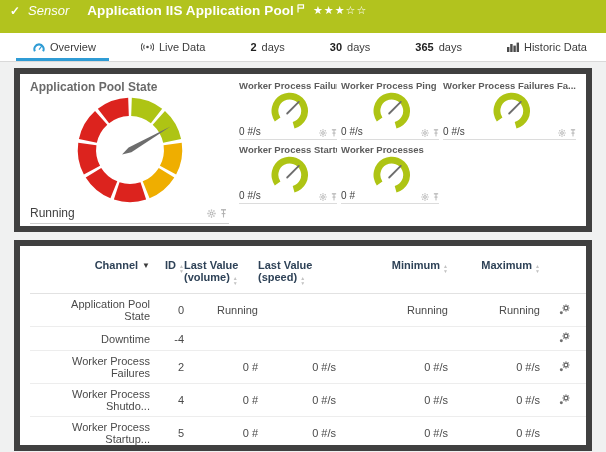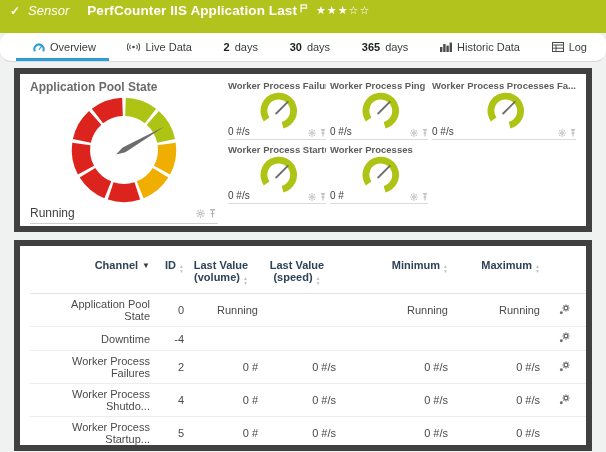--- a/index.html
+++ b/index.html
@@ -18,21 +18,21 @@
   .check-glyph { font-weight:bold; font-size:12px; margin-right:8px; }
   .sensor-kind { font-style:italic; font-size:13px; margin-right:18px; }
   .sensor-title { font-weight:bold; font-size:13.5px; letter-spacing:.1px; }
   .flag-icon { margin:-6px 2px 0 3px; }
   .stars { font-size:11px; letter-spacing:1px; margin-left:6px; white-space:nowrap; }
   .sensor-status { font-size:10px; font-weight:bold; margin:-1px 0 0 20px; }
   
   .tabbar {
     height:29px; background:#fff; border-bottom:1px solid #d9d9d9;
     display:flex; justify-content:space-between; align-items:stretch;
-    padding:0 16px 0 30px; font-size:11px; color:#3c3c3c;border-radius:11px;
+    padding:0 16px 0 30px; font-size:11px; color:#3c3c3c;
   }
   .tab { display:flex; align-items:center; gap:5px; position:relative; padding:0 3px; cursor:pointer; white-space:nowrap; }
   .tab .num { font-weight:bold; color:#222; }
   .tab.active::after { content:""; position:absolute; left:-14px; right:-10px; bottom:0; height:3px; background:var(--accent-blue,#2f9cd5); }
   .tab .ticon { display:flex; color:#4a4a4a; }
   .tab.active .ticon { color:var(--accent-blue,#2f9cd5); }
   
   .content { padding:6px 14px 0; }
   .panel { background:#fff; border:6px solid #404040; }
   
@@ -56,37 +56,37 @@
   .small-gauge-svg { position:absolute; left:50%; top:9px; transform:translateX(-46%); }
   .st-footer {
     position:absolute; left:0; right:0; bottom:0;
     display:flex; justify-content:space-between; align-items:flex-end;
     border-bottom:1px solid #dcdcdc; padding-bottom:2px;
     font-size:10px; color:#414141;
   }
   
   .table-panel { margin-top:8px; height:211px; padding:0 10px; overflow:hidden; }
   table { width:100%; border-collapse:collapse; font-size:11px; table-layout:fixed; }
-  th { padding:13px 0 8px; color:#2e4257; font-weight:bold; text-align:center; vertical-align:top; border-bottom:1px solid #e2e2e2; line-height:12px; }
+  th { padding:13px 0 8px; color:#2e4257; font-weight:bold; text-align:left; vertical-align:top; border-bottom:1px solid #e2e2e2; line-height:12px; }
   th.num, td.num { text-align:right;margin-top:20px; }
   th.channel, td.channel { padding-left:14px; text-align:right; }
   td { padding:4px 0; border-bottom:1px solid #ededed; color:#4a4a4a; height:22px; }
   td.gear-cell { text-align:center; }
   .sort { display:inline-flex; flex-direction:column; font-size:5px; line-height:4.5px; color:#c3c3c3; margin-left:3px; vertical-align:1px; font-style:normal; }
   .caret { font-size:8px; color:#3b3b3b; margin-left:4px; vertical-align:1px; }
   .icon-btn { cursor:pointer; display:inline-flex; }
 </style>
 </head>
 <body>
 
 <div class="sensor-header">
   <div class="sh-line1">
     <span class="check-glyph">✓</span>
     <span class="sensor-kind">Sensor</span>
-    <span class="sensor-title">PerfCounter IIS Application Last</span>
+    <span class="sensor-title">Application IIS Application Pool</span>
     <span class="flag-icon">
       <svg width="8" height="9" viewBox="0 0 8 9">
           <path d="M1 .5v8 M1 .8h5.5v3.4H1" fill="none" stroke="#fff" stroke-width="1.2"></path>
         </svg>
     </span>
     <span class="stars"><span>★★★</span><span>☆☆</span></span>
   </div>
 </div>
 
 <div class="tabbar">
@@ -128,33 +128,20 @@
   <div class="tab">
     <span class="ticon">
       <svg width="12" height="10" viewBox="0 0 12 10" fill="currentColor">
           <rect x="0" y="5" width="2.4" height="5"></rect>
           <rect x="3.2" y="2" width="2.4" height="8"></rect>
           <rect x="6.4" y="3.6" width="2.4" height="6.4"></rect>
           <rect x="9.6" y="0.6" width="2.4" height="9.4"></rect>
         </svg>
     </span>
     <span>Historic Data</span>
-  </div>
-  <div class="tab">
-    <span class="ticon">
-      <svg width="12" height="10" viewBox="0 0 12 10">
-          <g fill="none" stroke="currentColor">
-            <rect x="0.5" y="0.5" width="11" height="9"></rect>
-            <line x1="0.5" y1="3" x2="11.5" y2="3"></line>
-            <line x1="4" y1="3" x2="4" y2="9.5"></line>
-            <line x1="0.5" y1="6.2" x2="11.5" y2="6.2"></line>
-          </g>
-        </svg>
-    </span>
-    <span>Log</span>
   </div>
 </div>
 
 <div class="content">
 
   <div class="panel gauges-panel">
     <div class="main-tile">
       <div class="g-title">Application Pool State</div>
       <div class="main-gauge-wrap">
         <svg width="110" height="110" viewBox="0 0 120 120">
@@ -244,21 +231,21 @@
                   <line x1="1" y1="0.8" x2="6" y2="0.8" stroke-width="1.4"></line>
                   <line x1="3.5" y1="0.8" x2="3.5" y2="8.5" stroke-width="1.1"></line>
                   <line x1="1.6" y1="4.6" x2="5.4" y2="4.6" stroke-width="1.1"></line>
                 </svg>
               </span>
           </span>
         </div>
       </div>
 
       <div class="small-tile">
-        <div class="st-title">Worker Process Processes Fa...</div>
+        <div class="st-title">Worker Process Failures Fa...</div>
         <svg class="small-gauge-svg" width="44" height="42" viewBox="0 0 48 46">
             <path d="M 7.62 35.47 A 20 20 0 1 1 29.18 43.32 L 27.24 36.07 A 12.5 12.5 0 1 0 13.76 31.17 Z" fill="#aec414"></path>
             <line x1="21.17157287525381" y1="26.82842712474619" x2="33.89949493661167" y2="14.100505063388336" stroke="#6d6d6d" stroke-width="2" stroke-linecap="round"></line>
           </svg>
         <div class="st-footer">
           <span>0 #/s</span>
           <span class="tile-icons">
             <span class="icon-btn">
                 <svg width="8" height="8" viewBox="0 0 12 12">
                   <g fill="none" stroke="currentColor">

